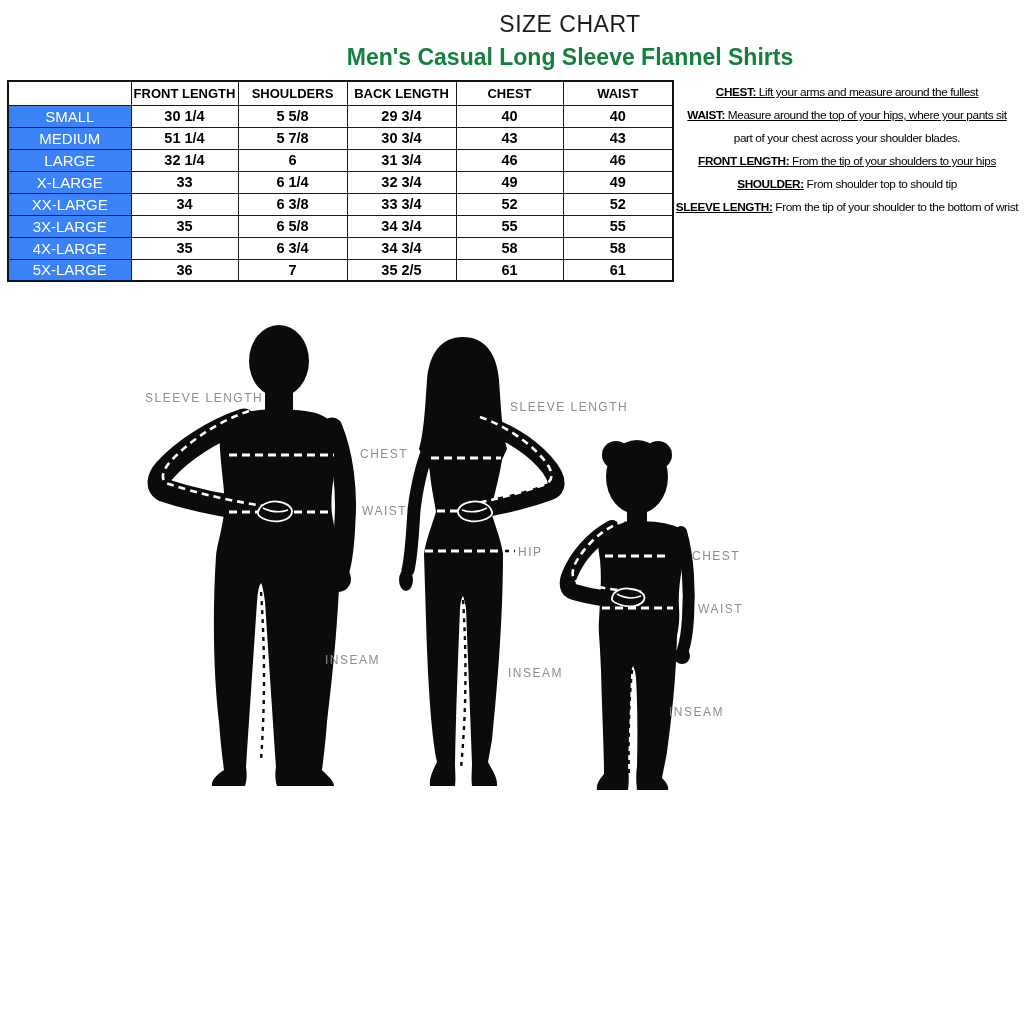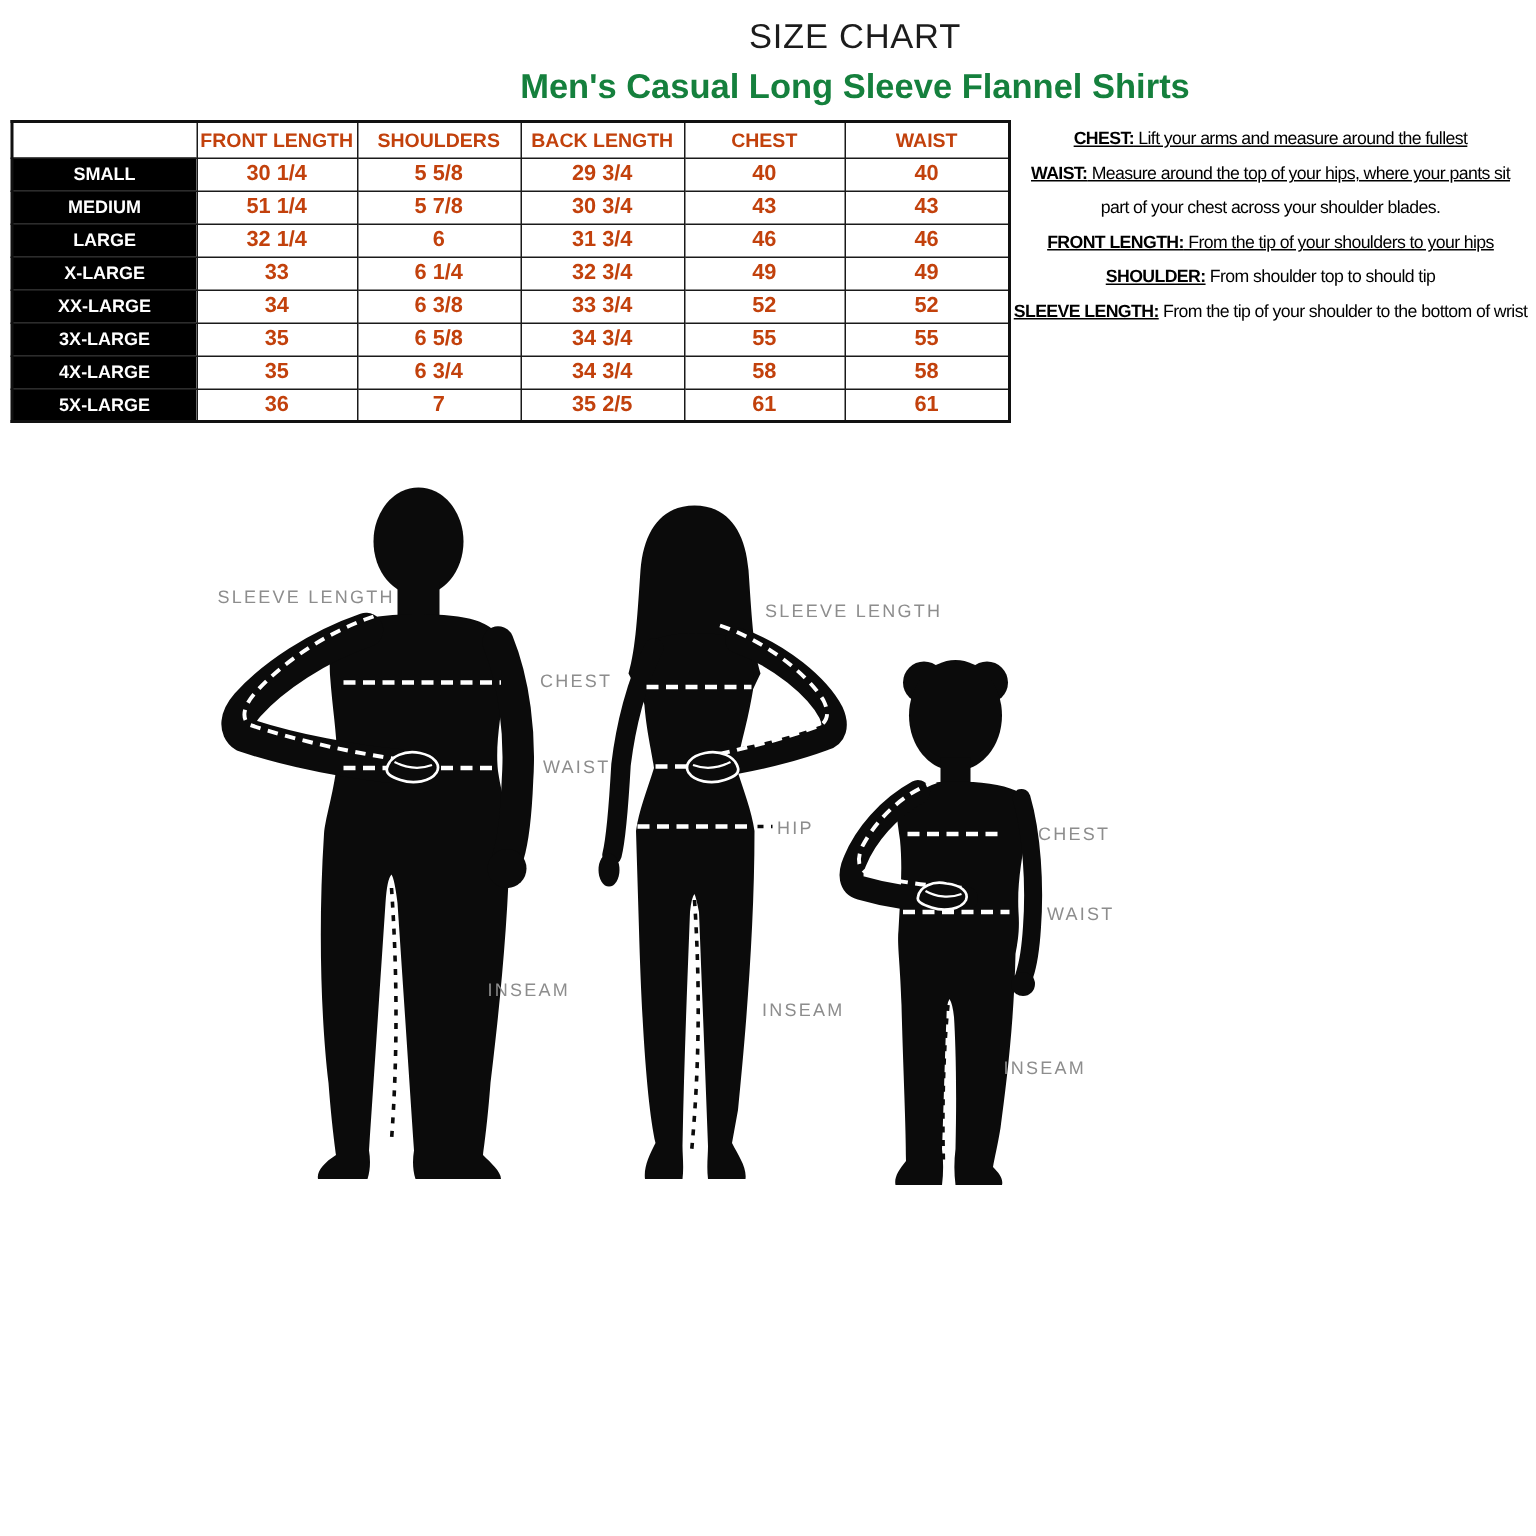--- a/index.html
+++ b/index.html
@@ -10,25 +10,25 @@
   
   .titles { position:absolute; left:116px; top:10px; width:908px; text-align:center; }
   .title { font-size:23px; line-height:28px; color:#1c1c1c; letter-spacing:0.5px; }
   .subtitle { font-size:23px; line-height:30px; font-weight:bold; color:#15803d; margin-top:4px; }
 
   
   table.size-table { position:absolute; left:7px; top:80px; border-collapse:collapse;
                      table-layout:fixed; }
   table.size-table th, table.size-table td {
       border:1px solid #1a1a1a; text-align:center; vertical-align:middle;
-      height:22px; padding:0; color:#c2410c; }
+      height:22px; padding:0; color:#000000; }
   table.size-table { border:2px solid #111; }
   table.size-table thead th { font-size:13px; font-weight:bold; height:24px; background:#fff; }
   td.val { font-size:14.5px; font-weight:bold; background:#fff; }
-  .redcell { background:#000000; color:#fff !important; font-weight:bold; font-size:12px; }
+  .redcell { background:#3b82f6; color:#fff !important; font-weight:normal; font-size:15px; }
   col.c0 { width:123px; } col.c1 { width:107px; } col.c2 { width:109px; }
   col.c3 { width:109px; } col.c4 { width:107px; } col.c5 { width:110px; }
 
   
   .defs { position:absolute; left:672px; top:81px; width:350px; }
   .def-line { font-size:11.8px; letter-spacing:-0.4px; line-height:23px;
               white-space:nowrap; color:#000;text-align:center; }
   .def-label { font-weight:bold; }
   .u { text-decoration:underline; }
 

